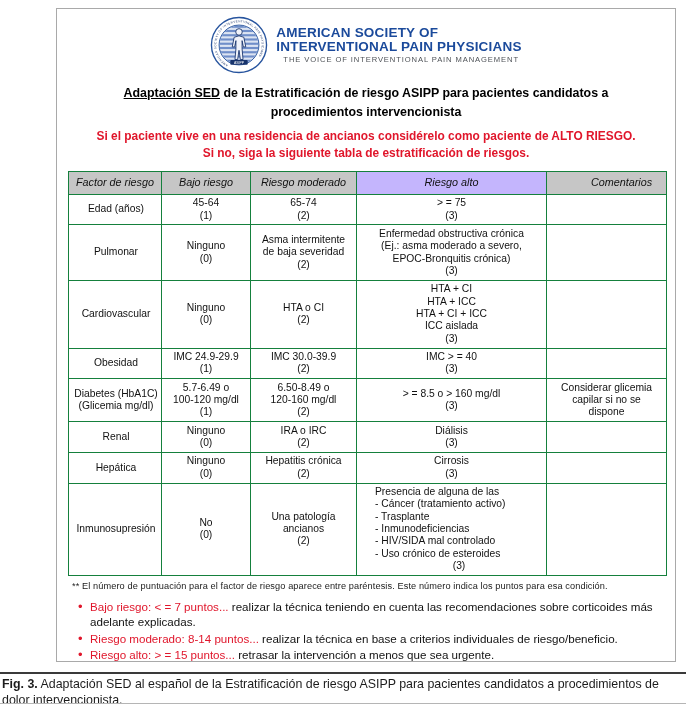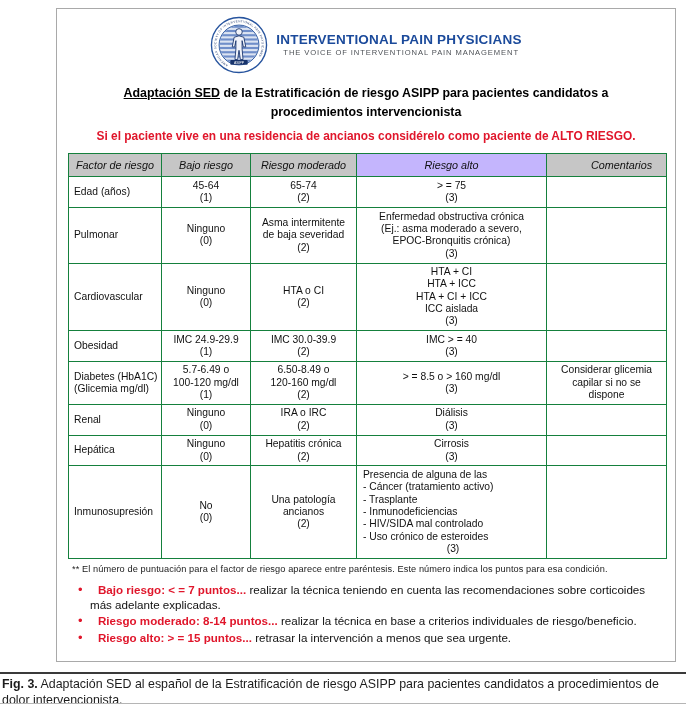--- a/index.html
+++ b/index.html
@@ -21,30 +21,30 @@
   .logo-tagline{font-size:7.6px;color:#4d5156;letter-spacing:.9px;margin-top:1px;margin-left:7px;}
   
   .title{margin:9px auto 0 auto;max-width:558px;text-align:center;font-weight:bold;font-size:12.4px;line-height:1.5;color:#000;}
   .title .u{text-decoration:underline;}
   
   .warning{margin-top:7px;text-align:center;font-weight:bold;font-size:11.9px;line-height:1.45;}
   
   table.risk{border-collapse:collapse;margin:8px auto 0 auto;table-layout:fixed;width:598px;border:1.5px solid #000;}
   table.risk th,table.risk td{border:1px solid #15803d;padding:2.5px 3px;text-align:center;vertical-align:middle;font-size:10.3px;line-height:1.2;word-wrap:break-word;}
   table.risk thead th{font-style:italic;font-weight:normal;font-size:10.8px;height:17px;}
-  table.risk td:first-child{text-align:left;padding-left:5px;}
-  table.risk td.align-left{text-align:left;padding-left:6px;}
+  table.risk td:first-child{text-align:center;padding-left:5px;}
+  table.risk td.align-left{text-align:left;padding-left:18px;}
   .cell-suffix{text-align:center;}
   
   .footnote{font-size:9.2px;color:#1a1a1a;margin:5px 0 4px 4px;letter-spacing:.1px;}
   
   ul.bullets{margin:8px 0 0 0;padding:0 0 0 22px;list-style:none;}
   ul.bullets li{position:relative;font-size:11.6px;line-height:1.32;margin-bottom:1px;}
   ul.bullets li::before{content:"\2022";position:absolute;left:-12px;top:-1px;font-size:13px;}
-  .bullet-lead{font-weight:bold;margin-left:8px;}
+  .bullet-lead{font-weight:normal;}
   
   .caption-rule{position:absolute;left:0;top:672px;width:686px;border-top:2px solid #3a3a3a;}
   .caption{position:absolute;left:2px;top:677px;width:682px;font-size:12.4px;line-height:1.25;color:#1c1c1c;}
   .caption .fig-label{font-weight:bold;}
   .bottom-rule{position:absolute;left:0;top:703px;width:686px;border-top:1px solid #b5b5b5;}
 </style>
 <style>ul.bullets li::before{color:#e0162b;}</style></head>
 <body>
 
 <div class="figure-box">
@@ -74,32 +74,34 @@
         <circle cx="30" cy="16.5" r="3.4" fill="#f0f3fa" stroke="#17336b" stroke-width="0.9"></circle>
         <path d="M30,20.5 L25,22 L23,32 L25.5,32 L26.8,25.5 L26.8,34 L25.8,45 L28.6,45 L30,35.5 L31.4,45 L34.2,45 L33.2,34 L33.2,25.5 L34.5,32 L37,32 L35,22 Z" fill="#f0f3fa" stroke="#17336b" stroke-width="0.9" stroke-linejoin="round"></path>
       </g>
       <rect x="21" y="45.5" width="18" height="5" rx="1" fill="#17336b"></rect>
       <text x="30" y="49.4" text-anchor="middle" font-size="3.6" fill="#ffffff" font-family="Liberation Sans, sans-serif">ASIPP</text>
       <text font-size="3.1" fill="#17336b" letter-spacing="0.4" font-family="Liberation Sans, sans-serif">
         <textPath href="#ringPath" startOffset="8%">AMERICAN SOCIETY OF INTERVENTIONAL PAIN PHYSICIANS</textPath>
       </text>
     </svg>
     <div class="logo-text">
+      <div class="logo-line1">AMERICAN SOCIETY OF</div>
       <div class="logo-line2">INTERVENTIONAL PAIN PHYSICIANS</div>
       <div class="logo-tagline">THE VOICE OF INTERVENTIONAL PAIN MANAGEMENT</div>
     </div>
   </div>
 
   <div class="title">
     <span class="u">Adaptación SED</span>
     <span>de la Estratificación de riesgo ASIPP para pacientes candidatos a procedimientos intervencionista</span>
   </div>
 
   <div class="warning" style="color: rgb(224, 22, 43);">
     <div>Si el paciente vive en una residencia de ancianos considérelo como paciente de ALTO RIESGO.</div>
+    <div>Si no, siga la siguiente tabla de estratificación de riesgos.</div>
   </div>
 
   <table class="risk">
     <colgroup>
       <col style="width:93px">
         <col style="width:89px">
         <col style="width:106px">
         <col style="width:190px">
         <col style="width:120px">
     </colgroup>

